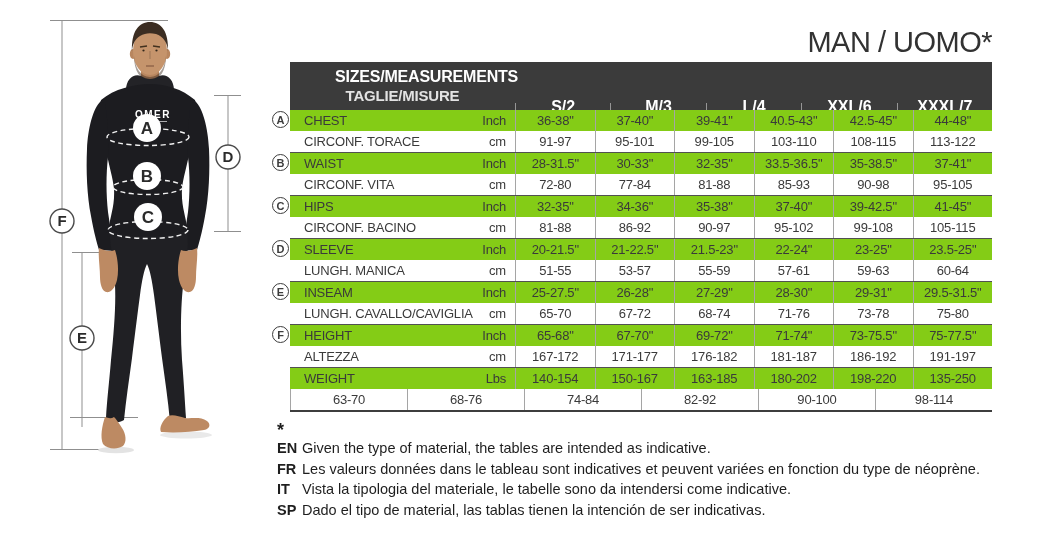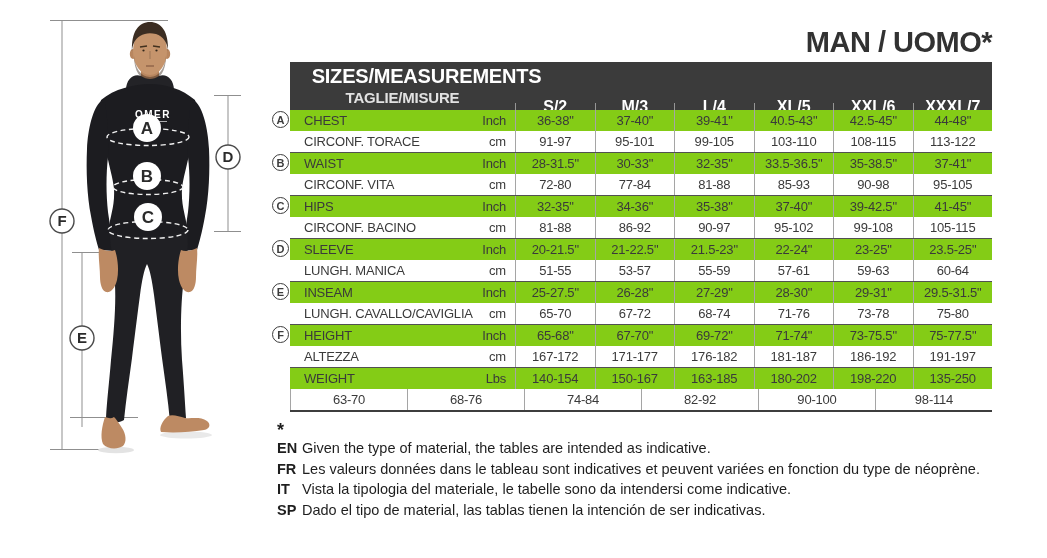--- a/index.html
+++ b/index.html
@@ -3,27 +3,27 @@
 <meta charset="utf-8">
 <style>
   * { box-sizing: border-box; }
   html,body { margin:0; padding:0; background:#fff; }
   .page { position:relative; width:1047px; height:558px; overflow:hidden; background:#fff;
           font-family:"Liberation Sans", sans-serif; color:#3a3a3a; }
 
   .figure { position:absolute; left:0; top:0; }
 
   .title { position:absolute; top:26px; right:55px; margin:0;
-           font-size:29px; font-weight:700; letter-spacing:-0.5px; color:#323232; }
+           font-size:29px; font-weight:400; letter-spacing:-0.5px; color:#323232; }
 
   .size-table { position:absolute; left:290px; top:62px; width:702px; }
   .thead { display:flex; height:48px; background:#3b3b3b; }
   .thead .label-cell { width:225px; display:flex; flex-direction:column; align-items:center;
                        justify-content:center; line-height:1.25; }
-  .h1line { color:#ffffff; font-weight:700; font-size:20px; letter-spacing:-0.2px;margin-left:48px; }
+  .h1line { color:#ffffff; font-weight:700; font-size:16px; letter-spacing:-0.2px;margin-left:48px; }
   .h2line { color:#e2e2e2; font-weight:700; font-size:15px; letter-spacing:-0.2px; }
   .size-cell { flex:1; display:flex; align-items:center; justify-content:center;
                color:#fff; font-weight:700; font-size:16px; border-left:1px solid #969696;margin-top:41px; }
 
   .tbody { border-bottom:2.5px solid #3d3d3d; }
   .group { position:relative; }
   .group + .group { border-top:1px solid #515151; }
   .subrow { display:flex; height:21px; }
   .subrow.stripe { background:#84cc16; }
   .subrow .label-cell { width:225px; display:flex; align-items:center; justify-content:space-between;
@@ -141,21 +141,20 @@
   <div class="size-table">
     <div class="thead">
       <div class="label-cell">
         <div class="h1line">SIZES/MEASUREMENTS</div>
         <div class="h2line">TAGLIE/MISURE</div>
       </div>
 
     <div class="size-cell">S/2</div>
         <div class="size-cell">M/3</div>
         <div class="size-cell">L/4</div>
-        <div class="size-cell">XL/5</div>
         <div class="size-cell">XXL/6</div>
         <div class="size-cell">XXXL/7</div>
       </div>
     <div class="tbody">
 
     <div class="group">
           <div class="letter-badge">A</div>
           <div class="subrow stripe">
             <div class="label-cell">
               <span>CHEST</span>

